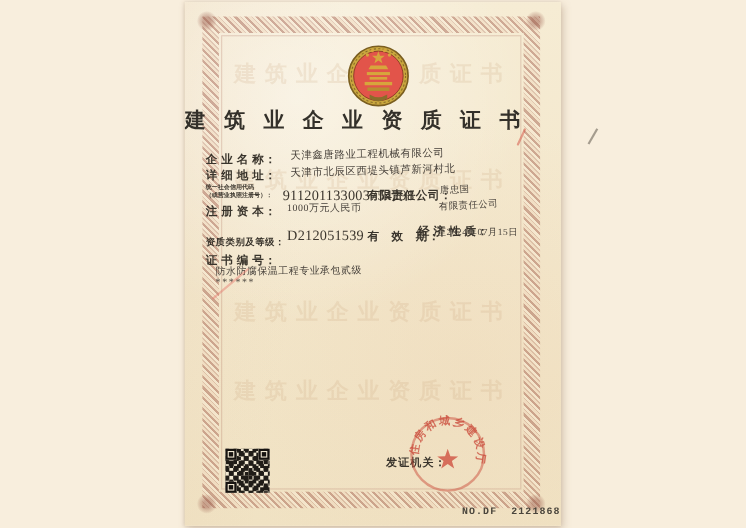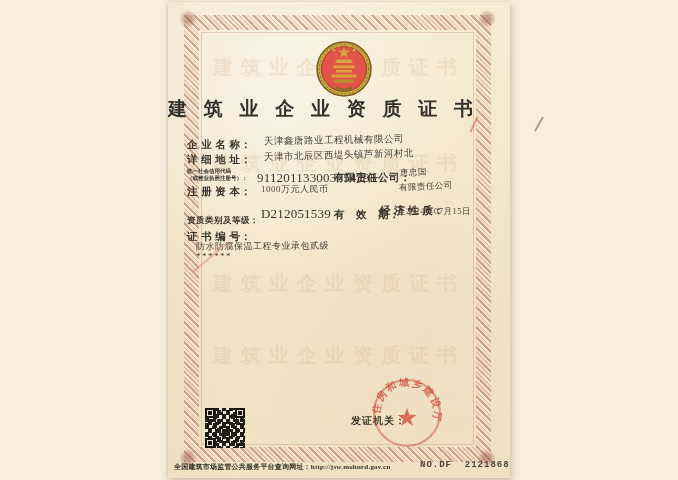--- a/index.html
+++ b/index.html
@@ -149,18 +149,17 @@
     </svg>
 
 
 
     <div class="qr">
       <div class="fp tl"></div>
       <div class="fp tr"></div>
       <div class="fp bl"></div>
     </div>
 
-    <div class="url-line">全国建筑市场监管公共服务平台查询网址：http://jsw.mohurd.gov.cn</div>
     <div class="serial">NO.DF  21218685</div>
   </div>
 
   <div class="gray-mark"></div>
 </div>
 
 </body></html>

